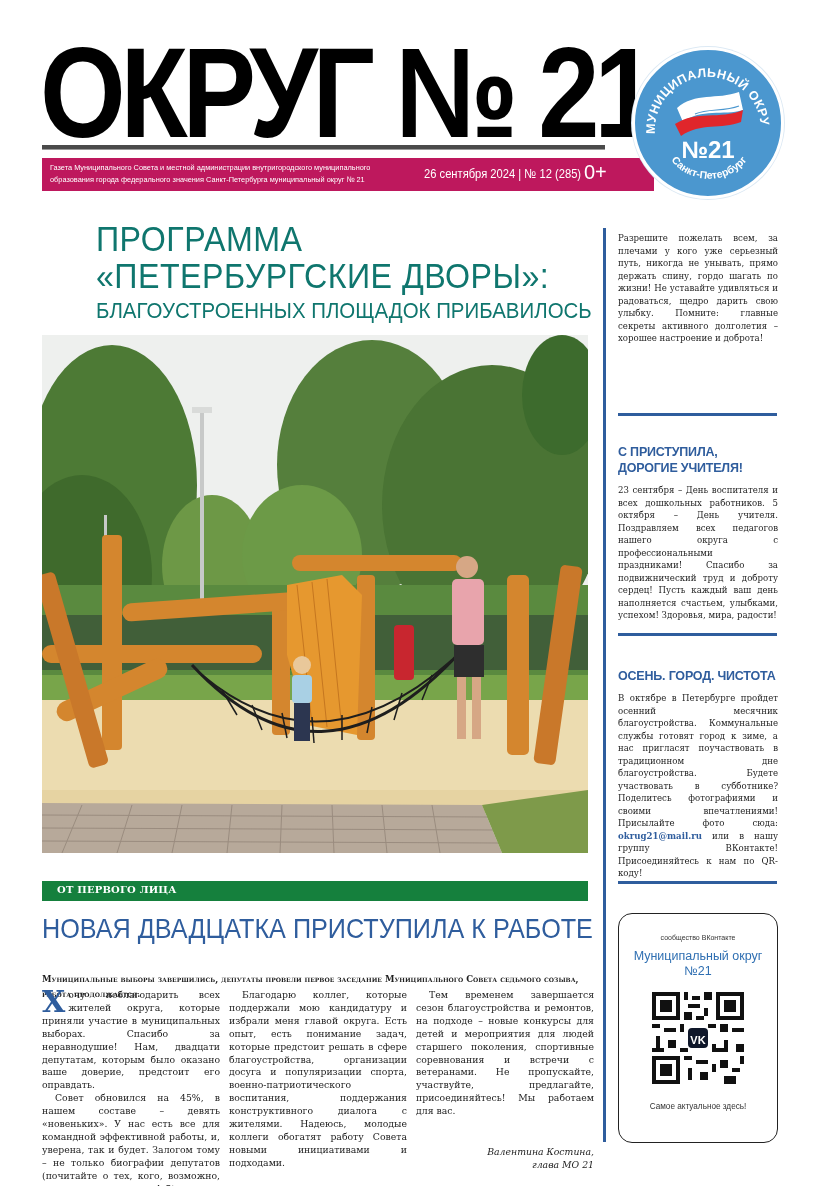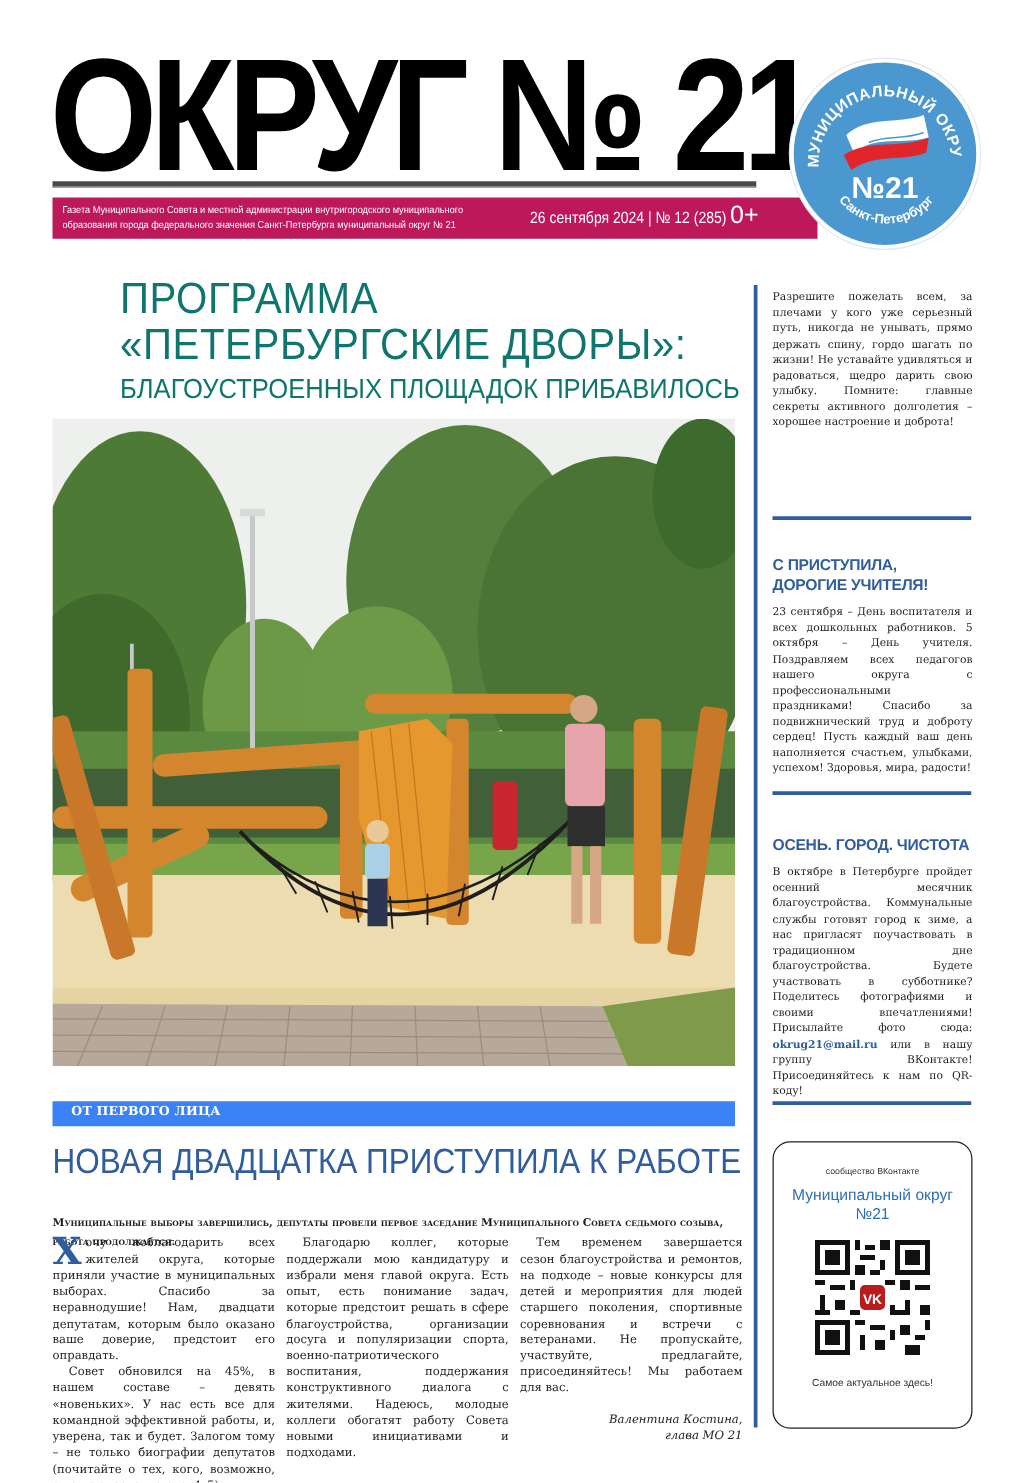--- a/index.html
+++ b/index.html
@@ -21,50 +21,50 @@
   
   .main-headline { left: 58px; top: 220px; width: 550px; color: #0f766e; font-family: "Liberation Sans", sans-serif; margin-left: 38px; }
   .mh-line1, .mh-line2 { font-size: 35px; line-height: 37px; font-weight: 400; letter-spacing: 0.5px; white-space: nowrap; transform: scaleX(0.92); transform-origin: left; }
   .mh-line3 { font-size: 22px; line-height: 30px; margin-top: 2px; white-space: nowrap; transform: scaleX(0.93); transform-origin: left; }
 
   
   .photo { left: 42px; top: 335px; width: 546px; height: 518px; overflow: hidden; background: #eeeeee; }
   .photo svg { display: block; }
 
   
-  .section-bar { left: 42px; top: 881px; width: 546px; height: 20px; background: #3b82f6; }
+  .section-bar { left: 42px; top: 881px; width: 546px; height: 20px; background: #15803d; }
   .section-bar-label { left: 15px; top: 3px; color: #fff; font-family: "DejaVu Serif", serif; font-weight: 700; font-size: 10px; letter-spacing: 0.2px; }
 
   .article-title { left: 42px; top: 912px; color: #2f5d9d; font-family: "Liberation Sans", sans-serif; font-size: 28px; line-height: 34px; white-space: nowrap; transform: scaleX(0.9); transform-origin: left; }
   .article-lead { left: 42px; top: 972px; width: 560px; font-family: "DejaVu Serif", serif; font-weight: 700; font-size: 8.6px; line-height: 15px; font-variant: small-caps; color: #1e1e1e; }
 
   .col { top: 989px; width: 178px; font-family: "DejaVu Serif", serif; font-size: 9.3px; line-height: 12.9px; text-align: justify; hyphens: auto; color: #222; }
   .col p { margin: 0; text-indent: 13px; }
   .col p.first { text-indent: 0; }
   .drop-cap { float: left; font-family: "DejaVu Serif", serif; font-weight: 700; font-size: 30px; line-height: 24px; color: #2f5d9d; margin: 1px 3px 0 0; }
   .col1 { left: 42px; }
   .col2 { left: 229px; }
   .col3 { left: 416px; }
-  .signature { text-align: right; font-style: italic; margin-top: 12px; }
+  .signature { text-align: right; font-style: italic; margin-top: 28px; }
   .signature div { text-indent: 0; }
 
   
   .sidebar-rule { left: 603px; top: 228px; width: 3px; height: 914px; background: #2f5d9d; }
   .side-block { left: 618px; width: 160px; }
   .side-title { font-family: "Liberation Sans", sans-serif; font-weight: 700; color: #2f5d9d; font-size: 12.5px; line-height: 16px; letter-spacing: -0.2px; }
   .side-text { margin-top: 8px; font-family: "DejaVu Serif", serif; font-size: 8.6px; line-height: 12.5px; text-align: justify; color: #1e1e1e; }
   .side-link { color: #2f5d9d; font-weight: 700; }
   .side-divider { left: 618px; width: 159px; height: 3px; background: #2f5d9d; }
 
   
   .vk-card { left: 618px; top: 913px; width: 158px; height: 228px; border: 1.5px solid #222; border-radius: 14px; background: #fff; text-align: center; }
   .vk-sub { margin-top: 20px; font-family: "Liberation Sans", sans-serif; font-size: 7px; color: #333; }
   .vk-name { margin-top: 8px; font-family: "Liberation Sans", sans-serif; font-size: 12.5px; line-height: 15px; color: #2f6fb2; }
   .vk-qr { margin: 13px auto 0; width: 92px; height: 92px; position: relative; }
-  .vk-logo { position: absolute; left: 34px; top: 34px; width: 24px; height: 24px; background: #b91c1c; border-radius: 6px; color: #fff; font-family: "Liberation Sans", sans-serif; font-weight: 700; font-size: 11px; line-height: 24px; text-align: center; border: 2px solid #fff; box-sizing: border-box; }
+  .vk-logo { position: absolute; left: 34px; top: 34px; width: 24px; height: 24px; background: #0f172a; border-radius: 6px; color: #fff; font-family: "Liberation Sans", sans-serif; font-weight: 700; font-size: 11px; line-height: 24px; text-align: center; border: 2px solid #fff; box-sizing: border-box; }
   .vk-foot { margin-top: 18px; font-family: "Liberation Sans", sans-serif; font-size: 8.2px; color: #333; }
 </style>
 </head>
 <body>
 
 <div class="abs masthead-title">ОКРУГ № 21</div>
 <div class="abs masthead-rule"></div>
 <div class="abs masthead-band">
   <div class="abs band-desc">
     <div>Газета Муниципального Совета и местной администрации внутригородского муниципального</div>

